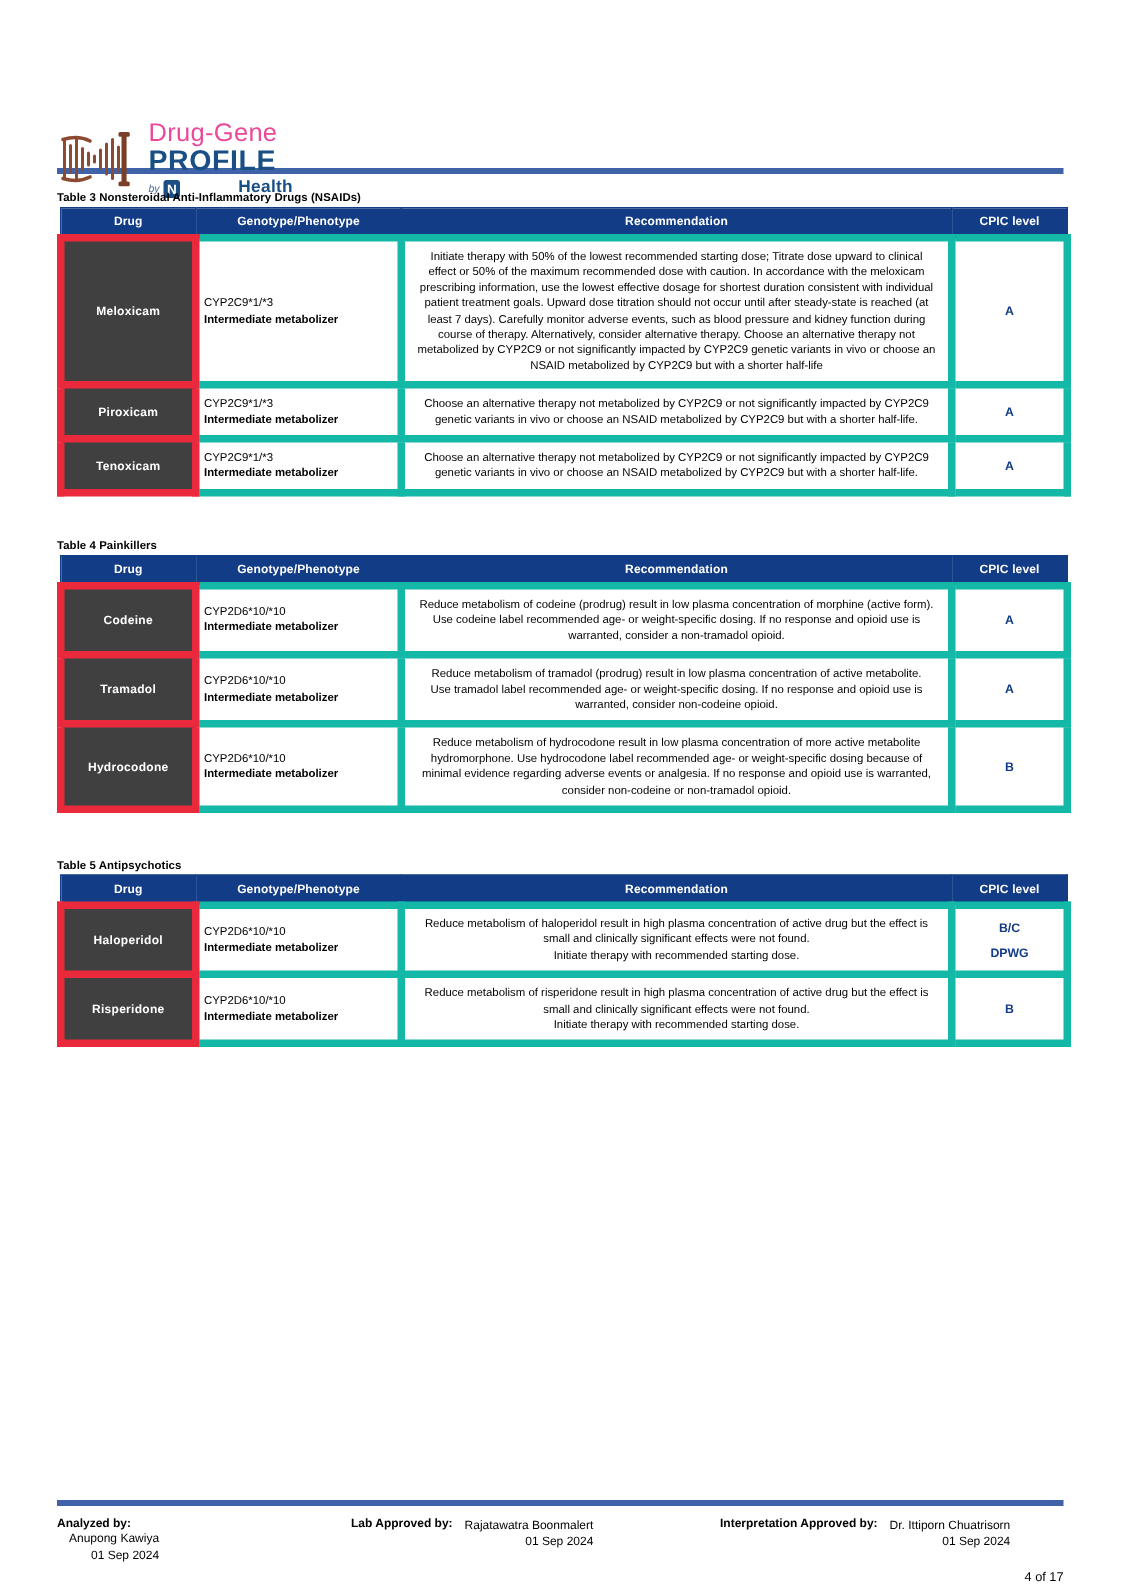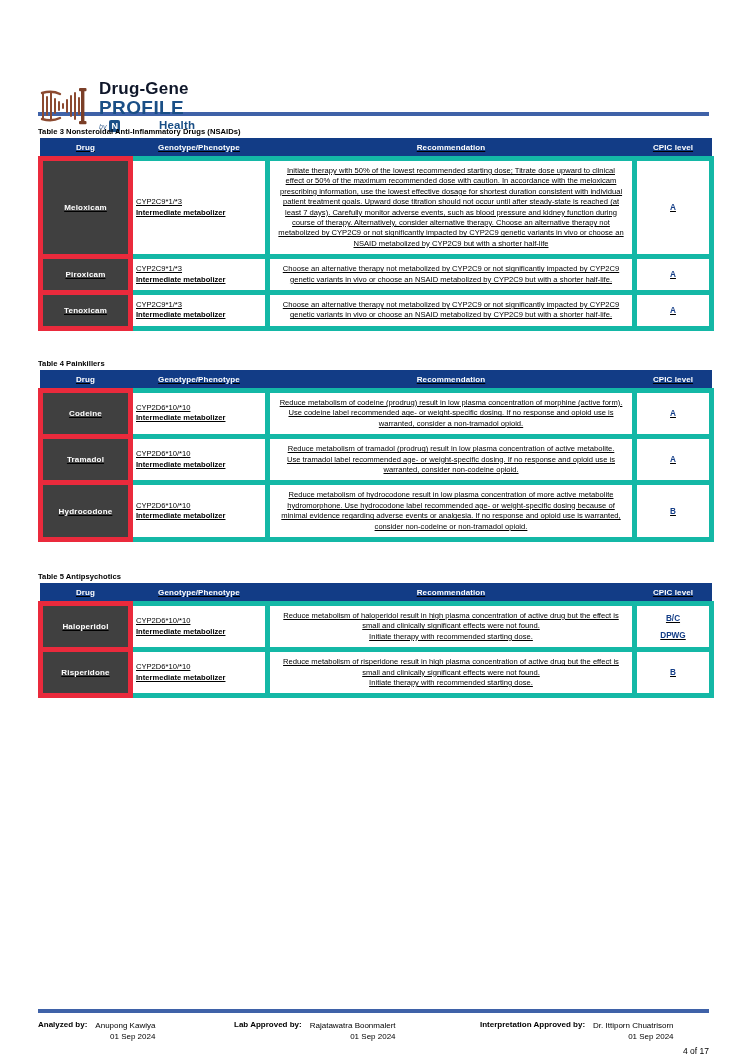--- a/index.html
+++ b/index.html
@@ -16,34 +16,34 @@
 
   
   .header { display:flex; justify-content:space-between; align-items:flex-start;
             padding-top:78px; height:100px; }
   .patient-block { font-size:8.5px; line-height:18.5px; font-weight:600; letter-spacing:.1px; }
   .patient-line { white-space:nowrap; }
 
   .logo { display:flex; align-items:center; gap:7px; padding-top:2px; }
   .logo-mark { width:54px; height:42px; flex:0 0 auto; }
   .logo-text { line-height:1; }
-  .logo-l1 { font-size:17px; color:#0f172a; letter-spacing:.2px; font-weight:700; }
+  .logo-l1 { font-size:17px; color:#ec4899; letter-spacing:.2px; font-weight:400; }
   .logo-l2 { font-size:19px; color:#1a4f86; font-weight:bold; letter-spacing:.4px; margin-top:1px; }
   .logo-l3 { display:flex; align-items:center; gap:3px; margin-top:3px; }
   .logo-by { font-size:7px; color:#4a6f9a; font-style:italic; }
   .logo-n { background:#1a4f86; color:#fff; font-size:9px; font-weight:bold;
             padding:1px 2px 1px 2px; border-radius:2px; line-height:10px; }
   .logo-health { font-size:11.5px; color:#1a4f86; font-weight:bold; letter-spacing:.2px;margin-left:36px; }
 
   .rule-top { height:4px; background:#3f62a8; margin-top:12px; }
   .rule-bottom { height:4px; background:#3f62a8; }
 
   
   .tbl-caption { font-size:7.6px; font-weight:bold; margin:11px 0 2px 0; letter-spacing:.05px; }
-  table { width:100%; border-collapse:collapse; table-layout:fixed;text-decoration:underline; }
+  table { width:100%; border-collapse:collapse; table-layout:fixed; }
   thead th {
     background:#123c86; color:#ffffff; font-size:8px; font-weight:bold;
     height:20px; text-align:center; letter-spacing:.1px;
     border:1px solid #123c86;
   }
   tbody td { border:5px solid #14b8a6; vertical-align:middle; }
   td.c-drug {
     background:#404040; color:#ffffff; font-size:8px; font-weight:bold;
     text-align:center; letter-spacing:.2px; border-color:#ea2a3c;
   }
@@ -58,21 +58,21 @@
 
   .spacer-16 { height:17px; }
   .spacer-18 { height:19px; }
 
   
   .footer-wrap { position:absolute; left:38px; right:38px; bottom:0; }
   .sign-row { display:flex; padding-top:7px; font-size:8px; }
   .sign-group { display:flex; align-items:flex-start; }
   .sign-label { font-weight:bold; white-space:nowrap; }
   .sign-val { text-align:right; line-height:11px; margin-left:8px; }
-  .g1 { width:196px; }
+  .g1 { width:196px;flex-direction:column; }
   .g2 { width:246px; }
   .g3 { width:229px; }
   .page-num { text-align:right; font-size:8.5px; margin-top:4px; }
 </style>
 </head>
 <body>
 
 <div class="page">
 
   <div class="header">

